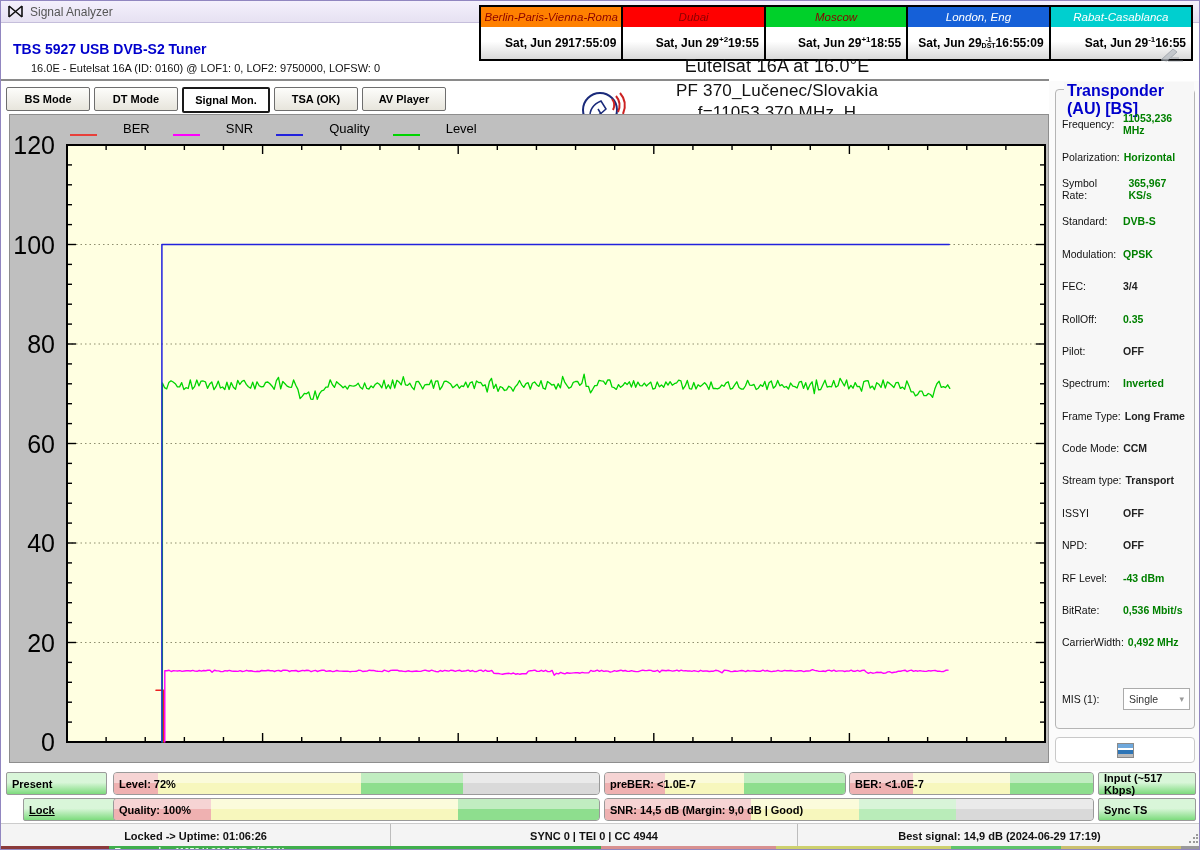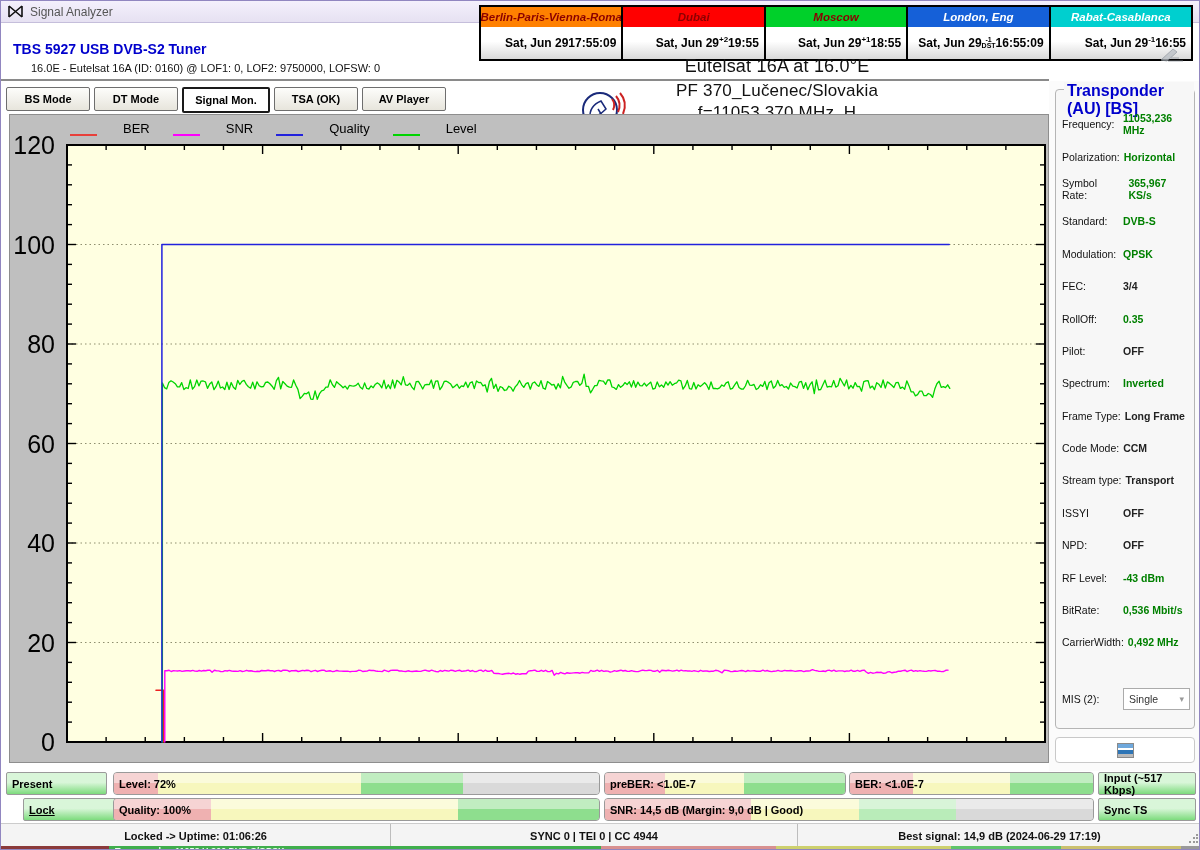--- a/index.html
+++ b/index.html
@@ -8,21 +8,21 @@
   
   #titlebar{position:absolute;left:0;top:0;width:100%;height:22px;
     background:linear-gradient(#f4f0fc,#e6e1f2);border-bottom:1px solid #c5bedb;
     display:flex;align-items:center;gap:7px;padding-left:7px;box-sizing:border-box;}
   #titlebar .t{font-size:12px;color:#555;}
   
   #clocks{position:absolute;left:478px;top:4px;width:714px;height:56px;
     display:flex;border:2px solid #000;background:#000;gap:2px;box-sizing:border-box;}
   .clock{flex:1;display:flex;flex-direction:column;min-width:0;}
   .clock .chead{height:20px;display:flex;align-items:center;justify-content:center;
-    font-size:11.5px;font-weight:bold;font-style:italic;white-space:nowrap;overflow:hidden;}
+    font-size:11.5px;font-weight:normal;font-style:italic;white-space:nowrap;overflow:hidden;}
   .clock .cbody{flex:1;background:linear-gradient(#ffffff,#ffffff 45%,#d9d9d9);
     display:flex;align-items:center;justify-content:flex-end;padding:0 5px;
     font-size:12px;font-weight:bold;color:#000;white-space:nowrap;}
   .clock .off{font-size:8px;font-weight:bold;position:relative;top:-4px;}
   .clock .offstack{display:inline-flex;flex-direction:column;align-items:center;line-height:6px;}
   .clock .offstack .o1{font-size:7px;font-weight:bold;}
   .clock .offstack .o2{font-size:7px;font-weight:bold;}
   
   #tuner-title{position:absolute;left:12px;top:40px;font-size:14px;font-weight:bold;color:#0000cc;}
   #tuner-sub{position:absolute;left:30px;top:61px;font-size:11px;color:#111;}
@@ -408,21 +408,21 @@
           <div class="tprow">
             <span class="tplab">BitRate:</span>
             <span class="tpval green">0,536 Mbit/s</span>
           </div>
           <div class="tprow">
             <span class="tplab">CarrierWidth:</span>
             <span class="tpval green">0,492 MHz</span>
           </div>
         </div>
       <div id="misrow">
-        <span class="tplab">MIS (2):</span>
+        <span class="tplab">MIS (1):</span>
         <div id="mis-select">
           <span>Single</span>
           <span class="chev">▾</span>
         </div>
       </div>
     </div>
     <div id="ts-button">
       <div id="ts-icon"></div>
     </div>
   </div>

